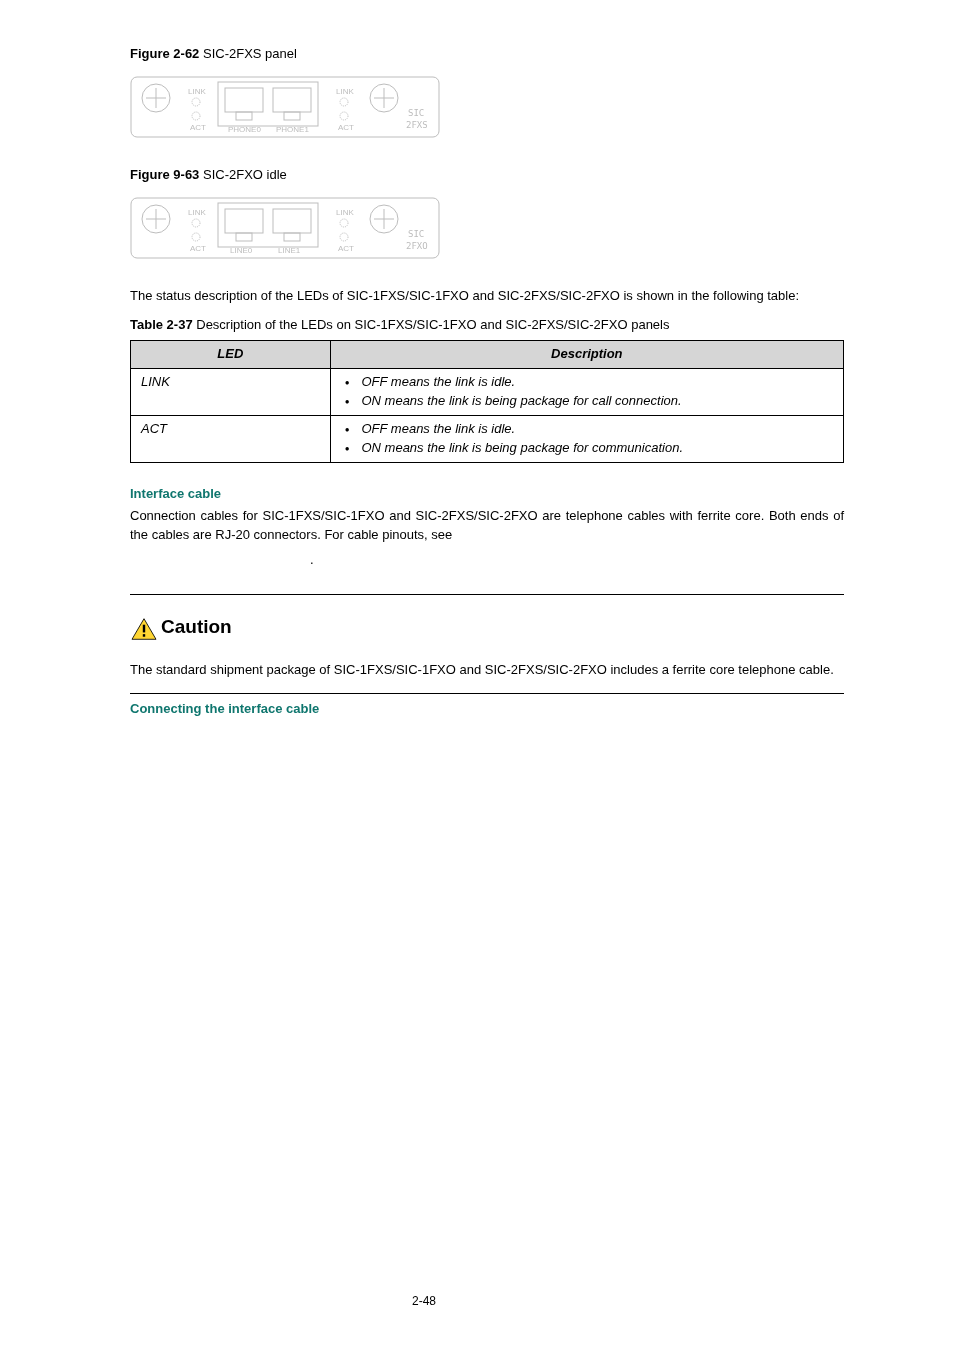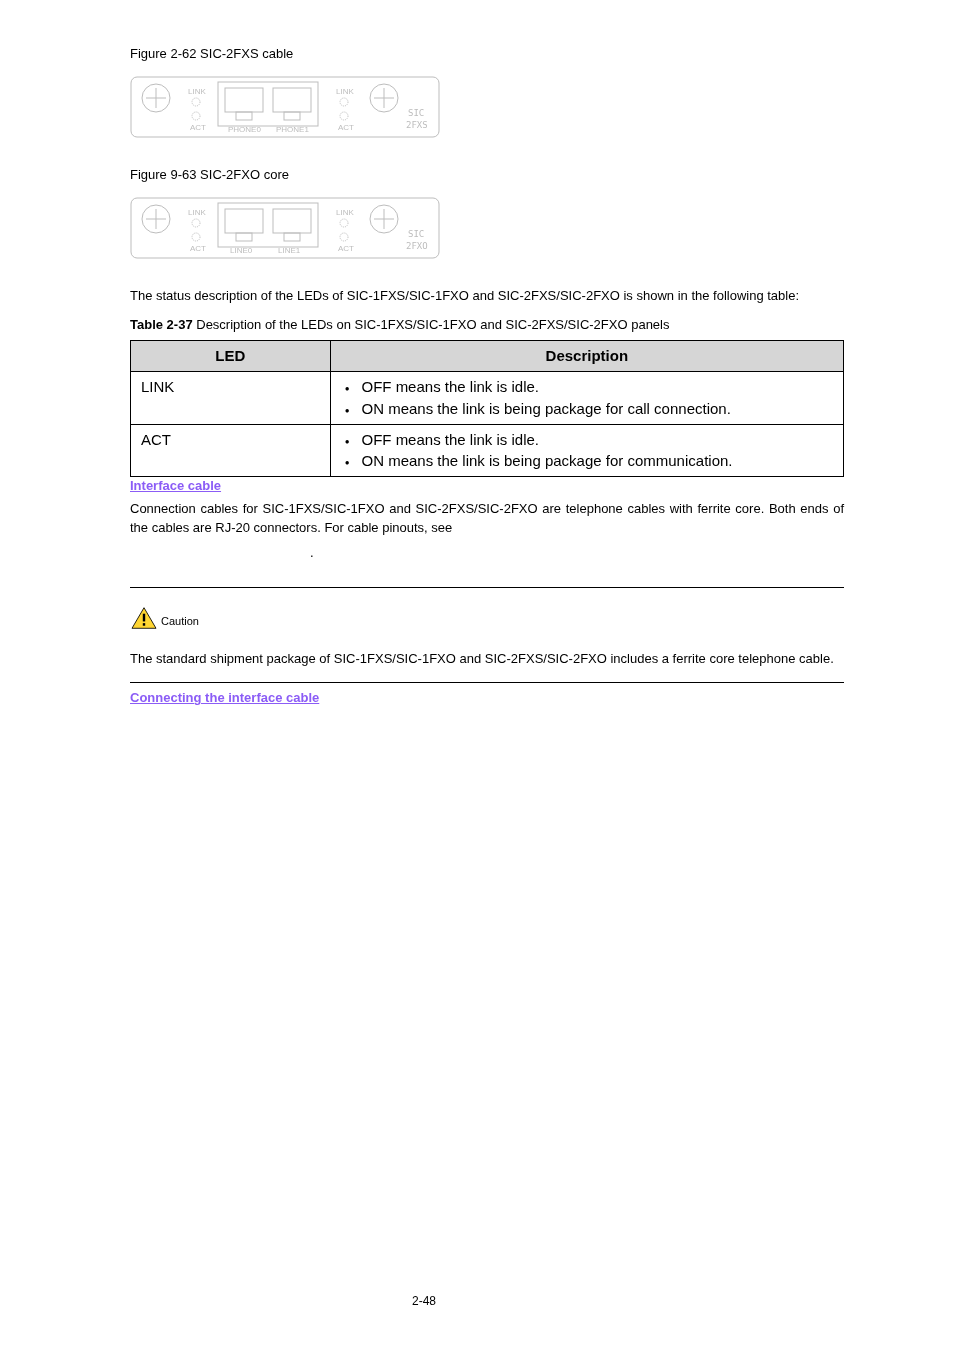--- a/index.html
+++ b/index.html
@@ -7,71 +7,72 @@
     font-family: Arial, Helvetica, sans-serif;
     font-size: 13px;
     color: #000;
     background: #fff;
     width: 954px;
     height: 1350px;
     padding: 45px 110px 40px 130px;
     line-height: 1.45;
   }
   .fig-caption { font-size: 13px; margin-bottom: 12px; }
-  .fig-caption b { font-weight: normal; }
+  .fig-caption b { font-weight: bold; }
   .panel-img { margin-bottom: 28px; }
   .panel-svg { display: block; }
   .body-text { margin: 10px 0 6px 0; text-align: justify; }
   .table-caption { font-size: 13px; margin: 10px 0 6px 0; }
   table.led {
     border-collapse: collapse;
     width: 100%;
-    font-size: 15px;
+    font-size: 13px;
+    margin-bottom: 22px;
+    font-style: italic;
   }
   table.led th, table.led td {
     border: 1px solid #000;
     padding: 4px 10px;
     vertical-align: top;
   }
   table.led th {
     background: #d6d6d6;
     font-weight: bold;
     text-align: center;
   }
   table.led td ul { list-style: none; padding-left: 4px; }
   table.led td ul li::before { content: "\25CF"; font-size: 8px; margin-right: 12px; position: relative; top: -1px; }
   .section-heading {
-    color: #8b5cf6;
+    color: #0f766e;
     font-weight: bold;
     font-size: 13px;
     margin-bottom: 4px;
-    text-decoration: underline;
   }
   .section-heading.noblank-top { margin-top: 0; }
   .caution-block { margin: 24px 0 6px 0; }
   .caution-rule { border: none; border-top: 1px solid #000; margin: 0; }
   .caution-head { display: flex; align-items: flex-end; gap: 3px; margin: 18px 0 6px 0; }
   .warn-icon { width: 28px; height: 24px; }
-  .caution-label { font-weight: normal; font-size: 11px; }
+  .caution-label { font-weight: bold; font-size: 19px; }
   .dot-line { margin: 0 0 6px 180px; }
   .page-footer {
     position: absolute;
     bottom: 40px;
     left: 0;
     width: 848px;
     text-align: center;
     font-size: 12px;
   }
 </style>
 </head>
 <body>
 
 <p class="fig-caption">
   <b>Figure 2-62</b>
-  <span>SIC-2FXS cable</span>
+  <span>SIC-2FXS panel</span>
 </p>
 
 <div class="panel-img">
   <svg class="panel-svg" width="310" height="62" viewBox="0 0 310 62">
     <rect x="1" y="1" width="308" height="60" rx="6" fill="none" stroke="#bdbdbd"></rect>
 
     <circle cx="26" cy="22" r="14" fill="none" stroke="#bdbdbd"></circle>
     <line x1="16" y1="22" x2="36" y2="22" stroke="#bdbdbd"></line>
     <line x1="26" y1="12" x2="26" y2="32" stroke="#bdbdbd"></line>
 
@@ -96,21 +97,21 @@
     <circle cx="254" cy="22" r="14" fill="none" stroke="#bdbdbd"></circle>
     <line x1="244" y1="22" x2="264" y2="22" stroke="#bdbdbd"></line>
     <line x1="254" y1="12" x2="254" y2="32" stroke="#bdbdbd"></line>
     <text x="278" y="40" font-size="9" fill="#bdbdbd" font-family="monospace">SIC</text>
     <text x="276" y="52" font-size="9" fill="#bdbdbd" font-family="monospace">2FXS</text>
   </svg>
 </div>
 
 <p class="fig-caption">
   <b>Figure 9-63</b>
-  <span>SIC-2FXO core</span>
+  <span>SIC-2FXO idle</span>
 </p>
 
 <div class="panel-img">
   <svg class="panel-svg" width="310" height="62" viewBox="0 0 310 62">
     <rect x="1" y="1" width="308" height="60" rx="6" fill="none" stroke="#bdbdbd"></rect>
     <circle cx="26" cy="22" r="14" fill="none" stroke="#bdbdbd"></circle>
     <line x1="16" y1="22" x2="36" y2="22" stroke="#bdbdbd"></line>
     <line x1="26" y1="12" x2="26" y2="32" stroke="#bdbdbd"></line>
     <text x="58" y="18" font-size="8" fill="#bdbdbd">LINK</text>
     <circle cx="66" cy="26" r="4" stroke="#bdbdbd" fill="none" stroke-dasharray="1 1"></circle>

